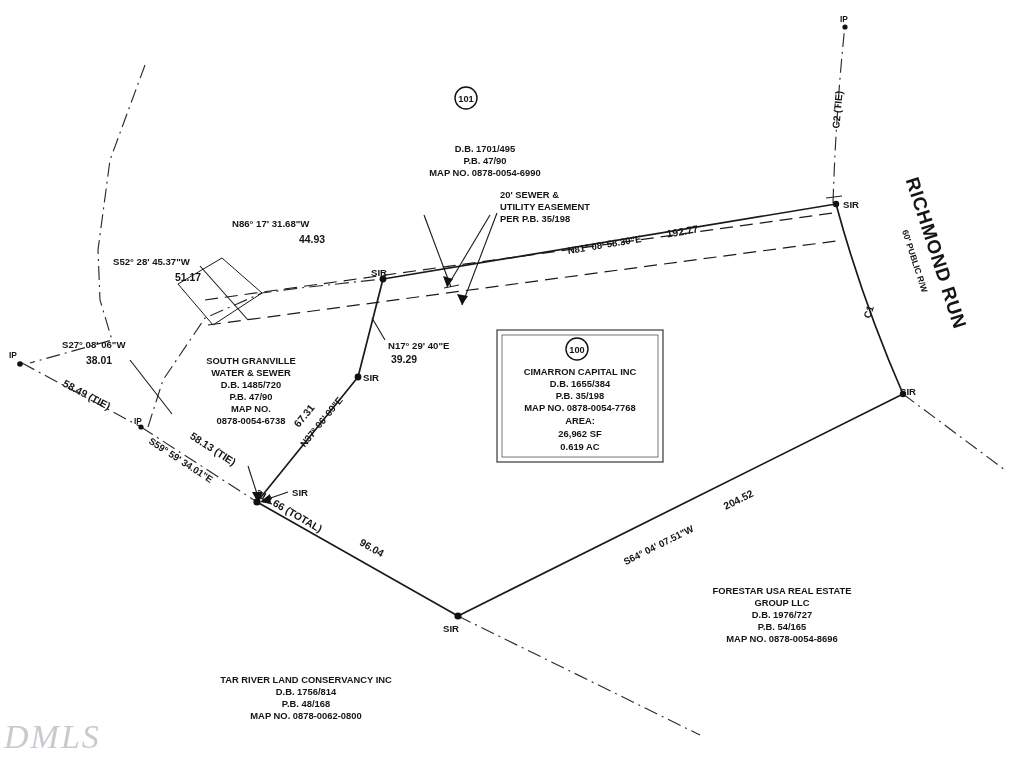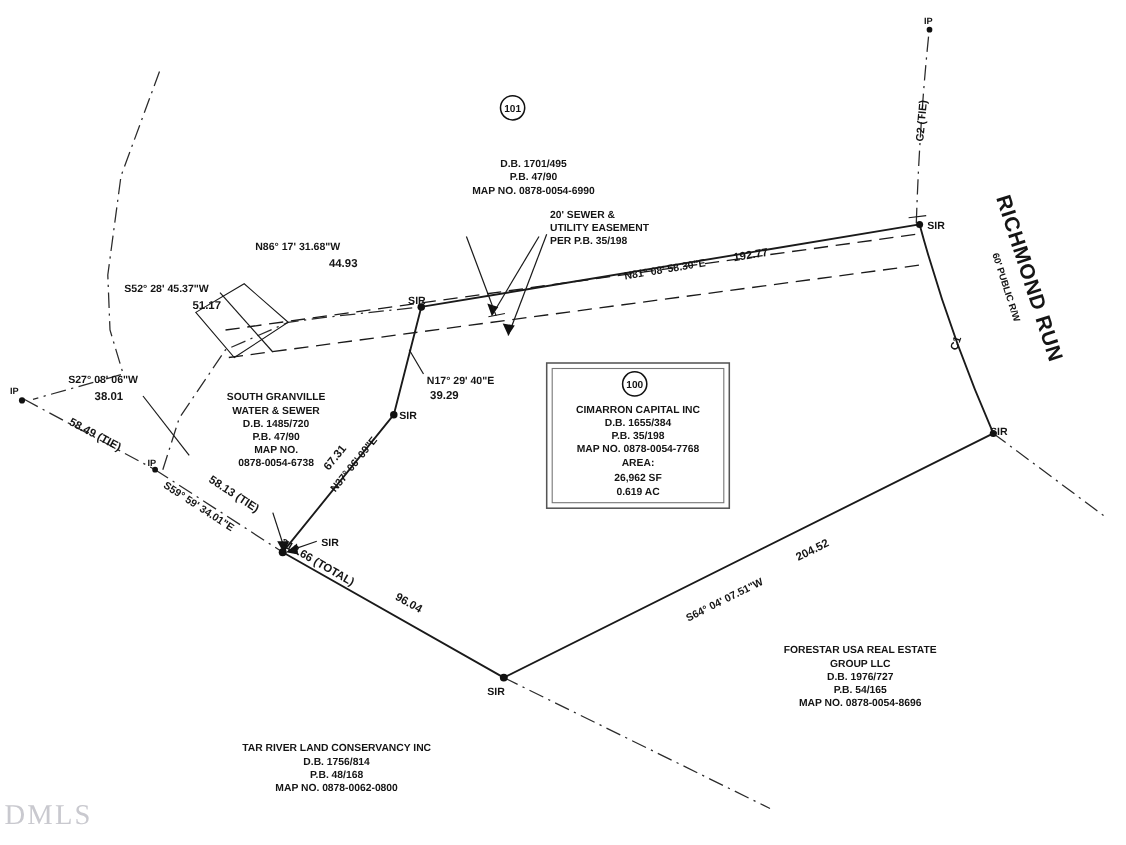--- a/index.html
+++ b/index.html
@@ -88,26 +88,27 @@
   .t-tag  { font-size: 9.2px; font-weight: bold; }
   .t-street { font-size: 19px; font-weight: bold; letter-spacing: 0.6px; }
   .t-streetsub { font-size: 8.6px; font-weight: bold; }
   .t-curve { font-size: 10px; font-weight: bold; }
   .t-ip { font-size: 8.4px; font-weight: bold; }
 
   .watermark {
     position: absolute;
     left: 4px;
     bottom: 12px;
-    font-size: 26px;
+    font-size: 34px;
     font-weight: 300;
     letter-spacing: 2px;
     color: #c9c9cf;
     font-family: "Liberation Serif", serif;
     user-select: none;
+    font-style: italic;
   }
 </style>
 </head>
 <body>
 
 <div id="plat-root">
 
   <svg class="plat-svg" viewBox="0 0 1024 768">
 
     <g>

